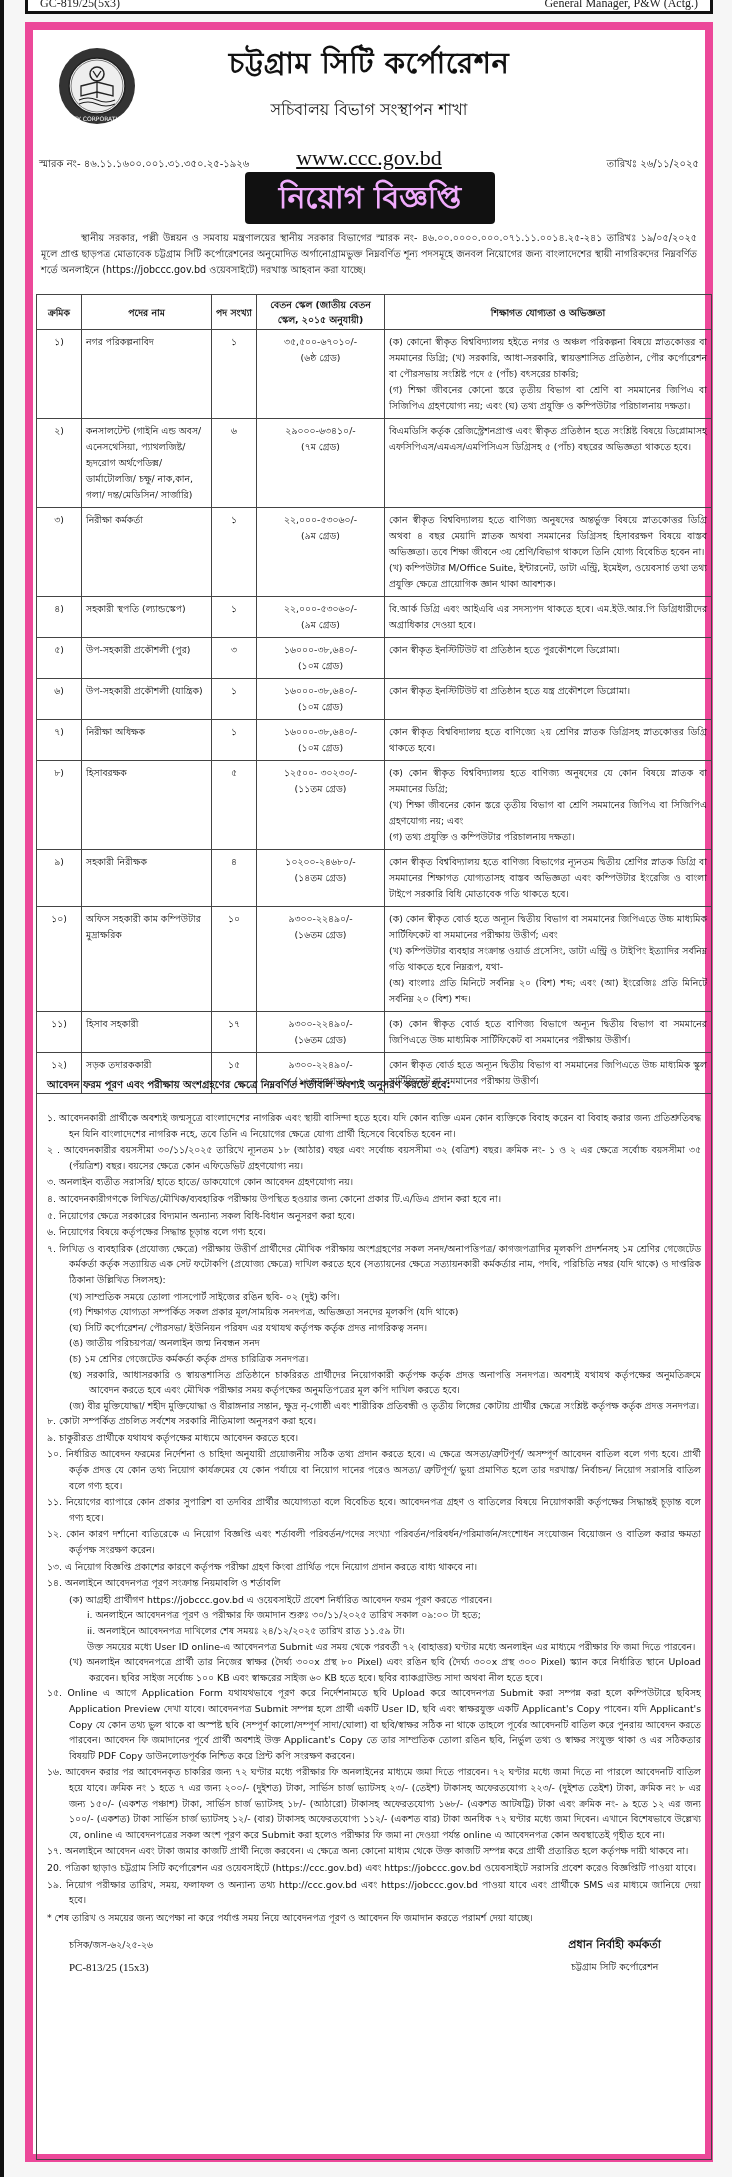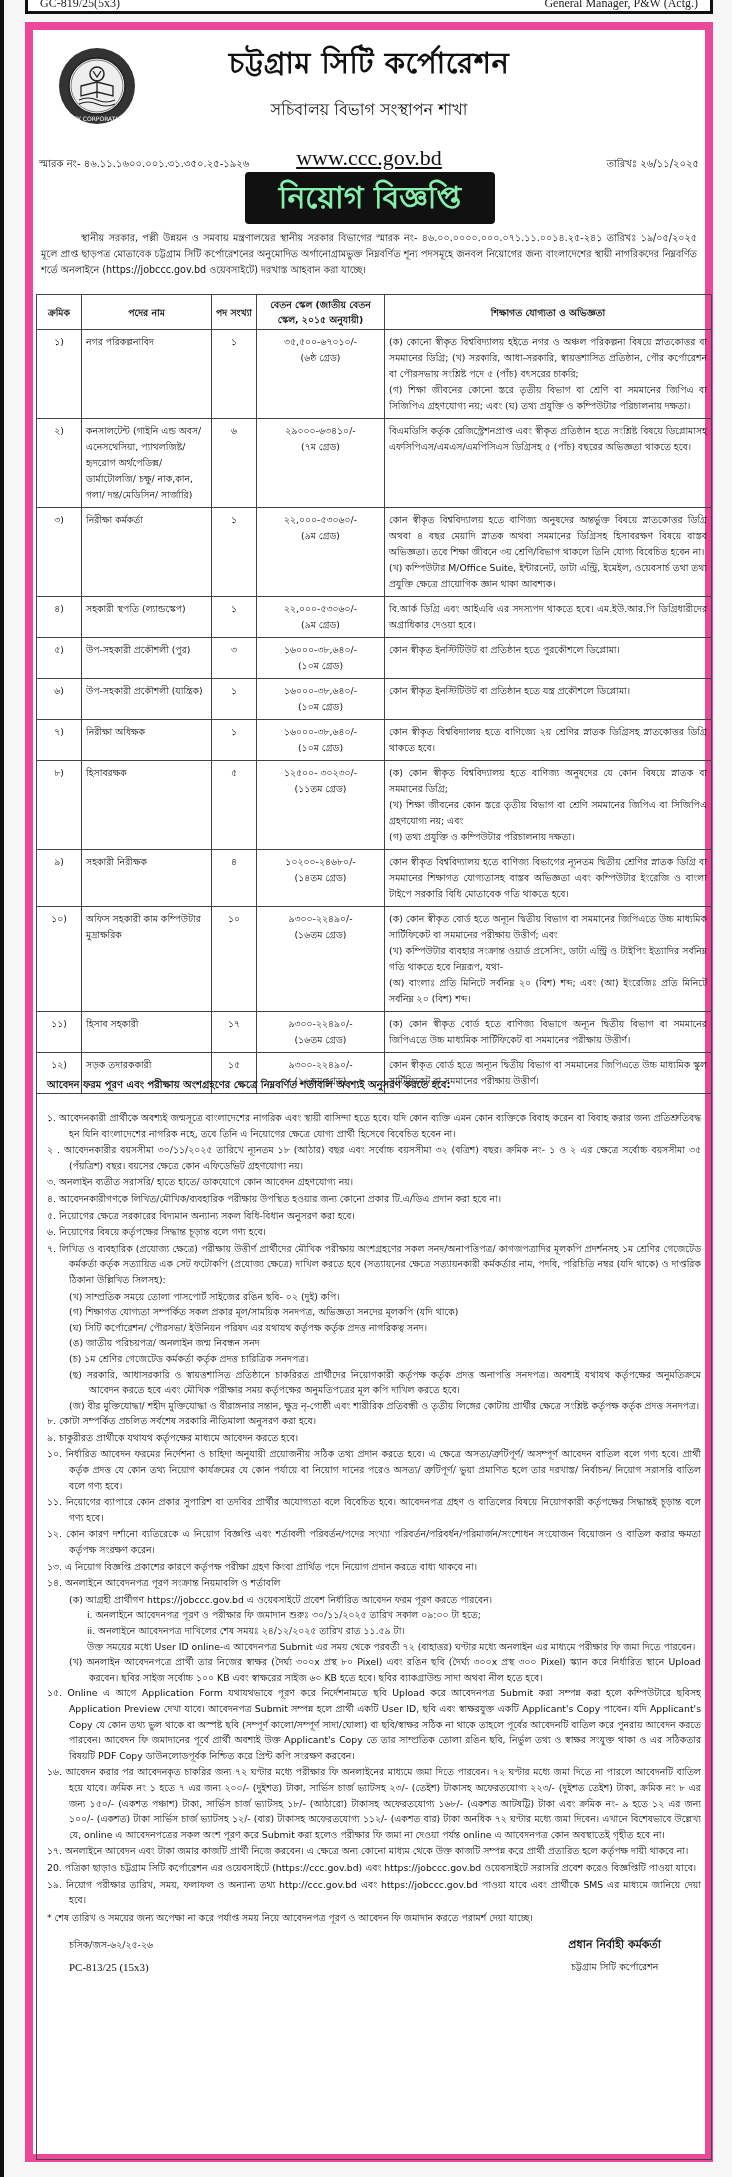--- a/index.html
+++ b/index.html
@@ -24,21 +24,21 @@
 
   .logo { position: absolute; left: 24px; top: 16px; width: 80px; height: 80px; }
   .header-center { position: absolute; left: 0; right: 0; top: 14px; text-align: center; }
   .org-name { font-family: "DejaVu Sans", sans-serif; font-weight: bold; font-size: 29px; letter-spacing: 0.5px; line-height: 38px; }
   .dept-name { font-family: "DejaVu Sans", sans-serif; font-size: 16px; line-height: 32px; margin-top: 12px; }
   .website { font-family: "Liberation Serif", serif; font-size: 22px; text-decoration: underline; line-height: 28px; margin-top: 18px; }
 
   .memo-row { position: absolute; left: 6px; right: 6px; top: 126px; display: flex; justify-content: space-between;
     font-family: "DejaVu Sans", sans-serif; font-size: 10px; }
 
-  .title-box { position: absolute; left: 212px; top: 142px; width: 250px; height: 52px; background: #111; color: #86efac;
+  .title-box { position: absolute; left: 212px; top: 142px; width: 250px; height: 52px; background: #111; color: #f0abfc;
     border-radius: 4px; text-align: center; font-family: "DejaVu Sans", sans-serif; font-weight: bold; font-size: 30px; line-height: 52px; }
 
   .intro { position: absolute; left: 8px; right: 8px; top: 200px; font-family: "DejaVu Sans", sans-serif; font-size: 9.6px;
     line-height: 16px; text-align: justify; text-indent: 40px; }
 
   table.posts { position: absolute; left: 3px; top: 264px; width: 676px; border-collapse: collapse;
     font-family: "DejaVu Sans", sans-serif; font-size: 9.3px; }
   table.posts th, table.posts td { border: 1px solid #444; vertical-align: top; padding: 4px 4px; line-height: 16px; }
   table.posts th { font-weight: bold; text-align: center; vertical-align: middle; padding: 2px 3px; line-height: 15px; }
   td.c-serial { width: 45px; text-align: center; }

